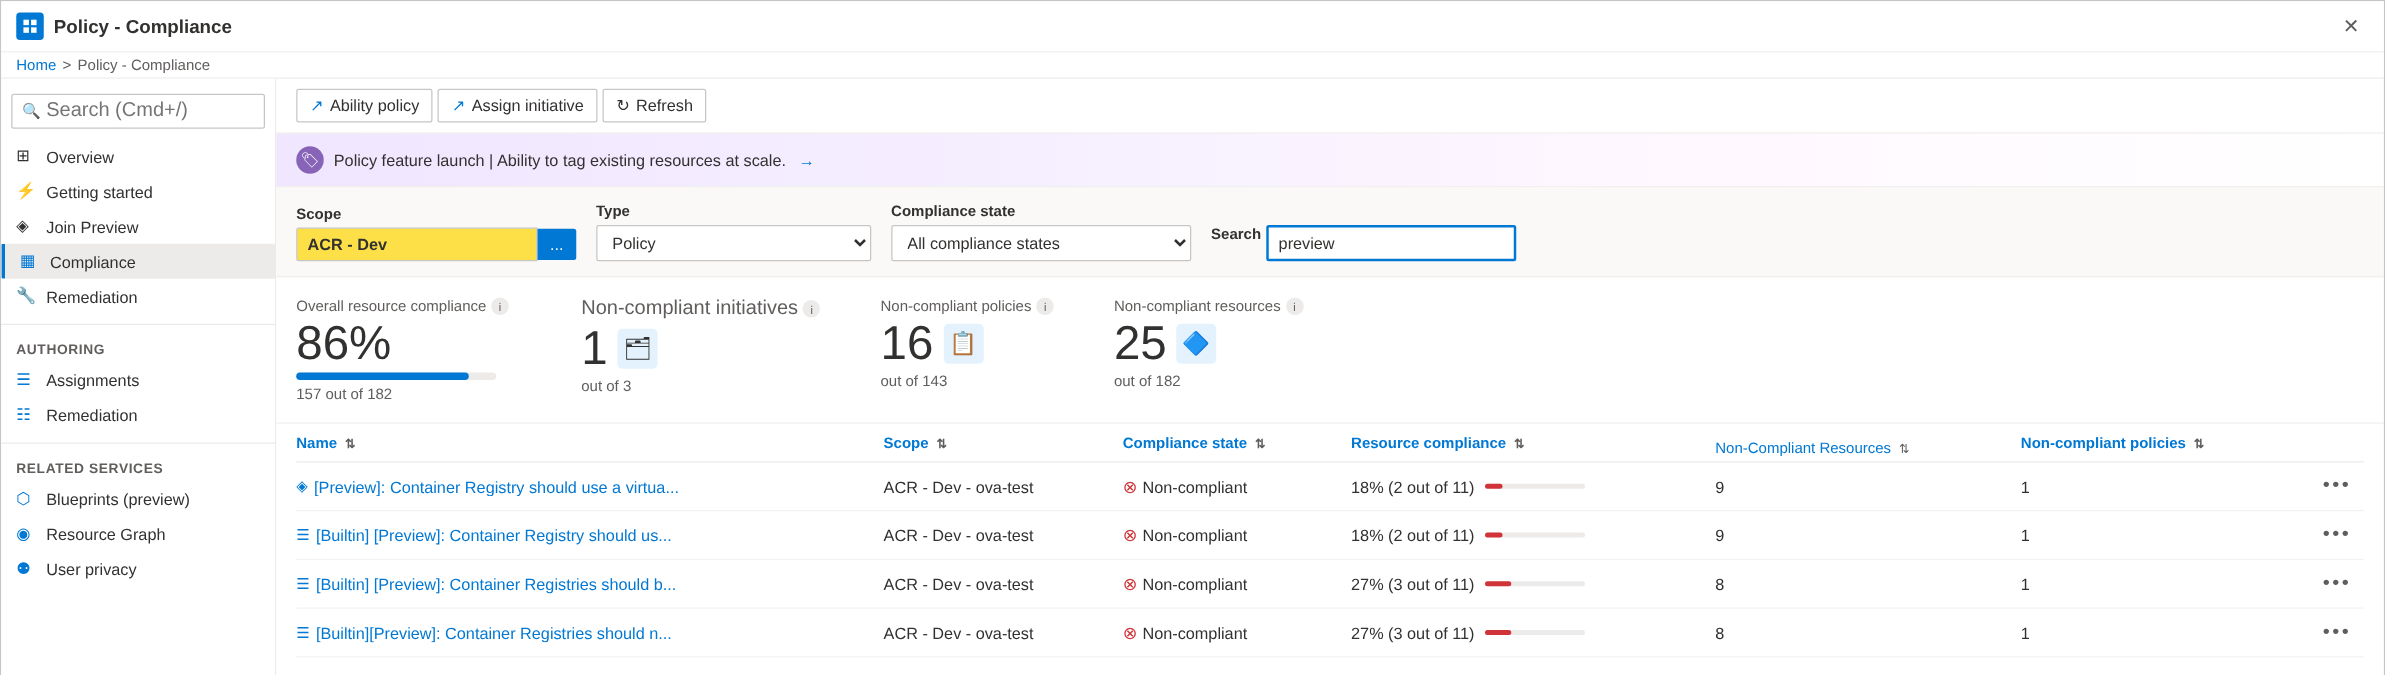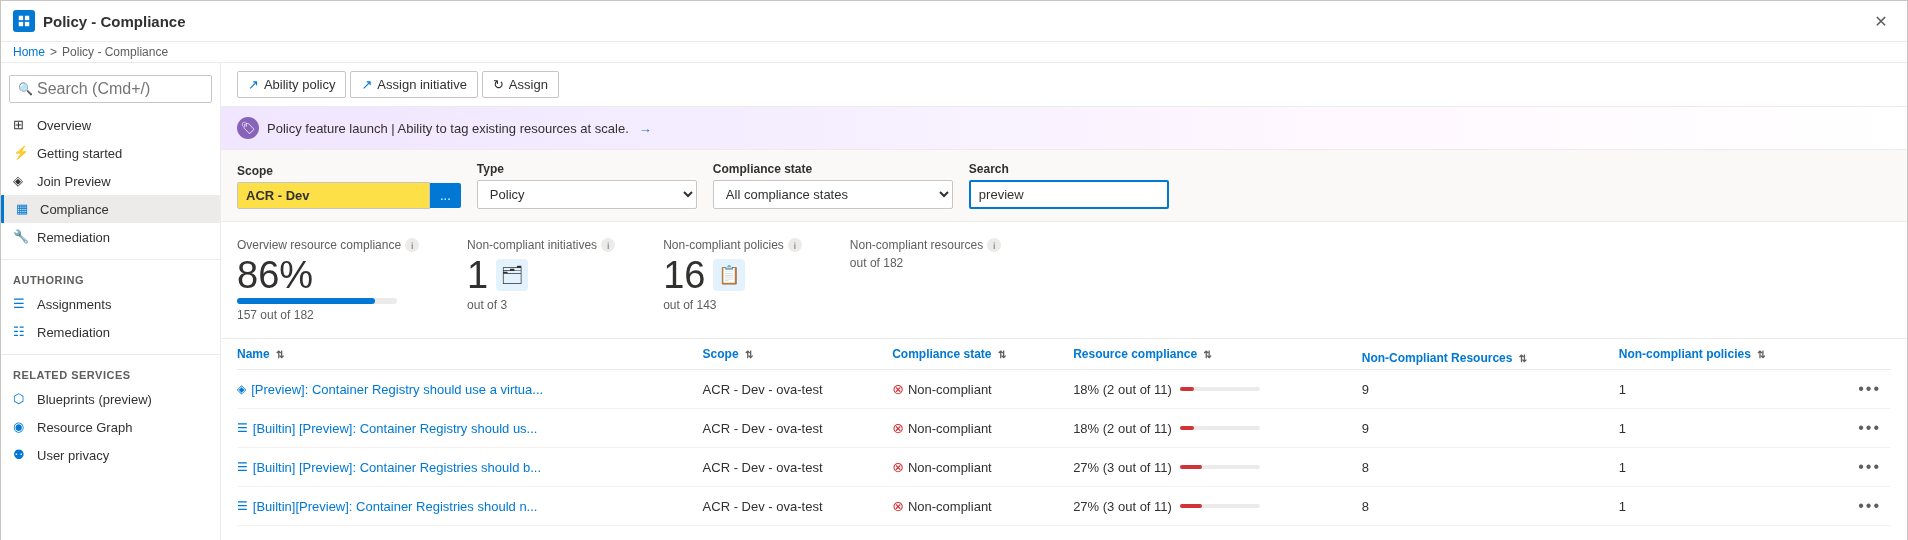--- a/index.html
+++ b/index.html
@@ -118,21 +118,21 @@
         <button style="display:flex;align-items:center;gap:5px;padding:5px 10px;border:1px solid #c8c6c4;background:#fff;cursor:pointer;font-size:13px;color:#323130;border-radius:2px;">
           <span style="color:#0078d4;font-size:13px;">↗</span>
           <span>Ability policy</span>
         </button>
         <button style="display:flex;align-items:center;gap:5px;padding:5px 10px;border:1px solid #c8c6c4;background:#fff;cursor:pointer;font-size:13px;color:#323130;border-radius:2px;">
           <span style="color:#0078d4;font-size:13px;">↗</span>
           <span>Assign initiative</span>
         </button>
         <button style="display:flex;align-items:center;gap:5px;padding:5px 10px;border:1px solid #c8c6c4;background:#fff;cursor:pointer;font-size:13px;color:#323130;border-radius:2px;">
           <span style="color:#323130;font-size:13px;">↻</span>
-          <span>Assign</span>
+          <span>Refresh</span>
         </button>
       </div>
 
       <div style="display:flex;align-items:center;padding:10px 16px;background:linear-gradient(to right,#f0e6ff,#f5eeff,#fff8ff,#fff);border-bottom:1px solid #edebe9;gap:8px;">
         <div style="width:22px;height:22px;border-radius:50%;background:#8764b8;display:flex;align-items:center;justify-content:center;color:#fff;font-size:12px;flex-shrink:0;">🏷</div>
         <span style="font-size:13px;color:#323130;">Policy feature launch | Ability to tag existing resources at scale.</span>
         <a href="#" style="color:#0078d4;text-decoration:none;margin-left:2px;">→</a>
       </div>
 
       <div style="display:flex;align-items:flex-end;padding:12px 16px;background:#faf9f8;border-bottom:1px solid #edebe9;gap:16px;">
@@ -152,45 +152,45 @@
           </select>
         </div>
         <div style="display:flex;flex-direction:column;gap:4px;">
           <span style="font-size:12px;font-weight:600;color:#323130;">Compliance state</span>
           <select style="border:1px solid #c8c6c4;padding:5px 28px 5px 8px;font-size:13px;color:#323130;background:#fff;min-width:240px;border-radius:2px;cursor:pointer;appearance:auto;">
             <option>All compliance states</option>
             <option>Compliant</option>
             <option>Non-compliant</option>
           </select>
         </div>
-        <div style="display:flex;flex-direction:column;gap:4px;">
+        <div style="display:flex;flex-direction:row;gap:4px;">
           <span style="font-size:12px;font-weight:600;color:#323130;">Search</span>
           <input type="text" style="border: 2px solid rgb(0, 120, 212); padding: 5px 8px; font-size: 13px; color: rgb(50, 49, 48); background: rgb(255, 255, 255); min-width: 200px; border-radius: 2px; outline: none;" value="preview">
         </div>
       </div>
 
       <div style="display:flex;padding:16px;gap:48px;background:#fff;border-bottom:1px solid #edebe9;">
 
         <div style="display:flex;flex-direction:column;gap:4px;min-width:180px;">
           <div style="display:flex;align-items:center;gap:4px;">
-            <span style="font-size:12px;color:#605e5c;">Overview resource compliance</span>
+            <span style="font-size:12px;color:#605e5c;">Overall resource compliance</span>
             <div style="width:14px;height:14px;border-radius:50%;background:#edebe9;display:flex;align-items:center;justify-content:center;font-size:9px;color:#605e5c;cursor:pointer;">ℹ</div>
           </div>
           <div style="display:flex;align-items:baseline;gap:4px;">
             <span style="font-size:38px;font-weight:300;color:#323130;line-height:1;">86%</span>
           </div>
           <div style="width:160px;height:6px;background:#edebe9;border-radius:3px;">
             <div style="height:100%;width:86%;background:#0078d4;border-radius:3px;"></div>
           </div>
           <span style="font-size:12px;color:#605e5c;">157 out of 182</span>
         </div>
 
         <div style="display:flex;flex-direction:column;gap:4px;">
           <div style="display:flex;align-items:center;gap:4px;">
-            <span style="font-size:12px;color:#605e5c;">Non-compliant initiatives</span>
+            <span style="font-size:16px;color:#605e5c;">Non-compliant initiatives</span>
             <div style="width:14px;height:14px;border-radius:50%;background:#edebe9;display:flex;align-items:center;justify-content:center;font-size:9px;color:#605e5c;cursor:pointer;">ℹ</div>
           </div>
           <div style="display:flex;align-items:center;gap:8px;">
             <span style="font-size:38px;font-weight:300;color:#323130;line-height:1;">1</span>
             <div style="width:32px;height:32px;background:#e3f2fd;border-radius:4px;display:flex;align-items:center;justify-content:center;font-size:18px;">🗂</div>
           </div>
           <span style="font-size:12px;color:#605e5c;">out of 3</span>
         </div>
 
         <div style="display:flex;flex-direction:column;gap:4px;">
@@ -202,20 +202,24 @@
             <span style="font-size:38px;font-weight:300;color:#323130;line-height:1;">16</span>
             <div style="width:32px;height:32px;background:#e3f2fd;border-radius:4px;display:flex;align-items:center;justify-content:center;font-size:18px;">📋</div>
           </div>
           <span style="font-size:12px;color:#605e5c;">out of 143</span>
         </div>
 
         <div style="display:flex;flex-direction:column;gap:4px;">
           <div style="display:flex;align-items:center;gap:4px;">
             <span style="font-size:12px;color:#605e5c;">Non-compliant resources</span>
             <div style="width:14px;height:14px;border-radius:50%;background:#edebe9;display:flex;align-items:center;justify-content:center;font-size:9px;color:#605e5c;cursor:pointer;">ℹ</div>
+          </div>
+          <div style="display:flex;align-items:center;gap:8px;">
+            <span style="font-size:38px;font-weight:300;color:#323130;line-height:1;">25</span>
+            <div style="width:32px;height:32px;background:#e3f2fd;border-radius:4px;display:flex;align-items:center;justify-content:center;font-size:18px;">🔷</div>
           </div>
           <span style="font-size:12px;color:#605e5c;">out of 182</span>
         </div>
       </div>
 
       <div style="padding:0 16px 16px 16px;background:#fff;">
         <table style="width:100%;border-collapse:collapse;">
           <thead>
             <tr>
               <th style="padding:8px 8px 8px 0;font-size:12px;font-weight:600;color:#0078d4;border-bottom:1px solid #edebe9;text-align:left;cursor:pointer;white-space:nowrap;">
@@ -227,21 +231,21 @@
                 <span style="color:#605e5c;font-size:10px;margin-left:3px;">⇅</span>
               </th>
               <th style="padding:8px 8px 8px 0;font-size:12px;font-weight:600;color:#0078d4;border-bottom:1px solid #edebe9;text-align:left;cursor:pointer;white-space:nowrap;">
                 <span>Compliance state</span>
                 <span style="color:#605e5c;font-size:10px;margin-left:3px;">⇅</span>
               </th>
               <th style="padding:8px 8px 8px 0;font-size:12px;font-weight:600;color:#0078d4;border-bottom:1px solid #edebe9;text-align:left;cursor:pointer;white-space:nowrap;">
                 <span>Resource compliance</span>
                 <span style="color:#605e5c;font-size:10px;margin-left:3px;">⇅</span>
               </th>
-              <th style="padding:8px 8px 0 0;font-size:12px;font-weight:700;color:#0078d4;border-bottom:1px solid #edebe9;text-align:left;cursor:pointer;white-space:nowrap;">
+              <th style="padding:8px 8px 0 0;font-size:12px;font-weight:400;color:#0078d4;border-bottom:1px solid #edebe9;text-align:left;cursor:pointer;white-space:nowrap;">
                 <span>Non-Compliant Resources</span>
                 <span style="color:#605e5c;font-size:10px;margin-left:3px;">⇅</span>
               </th>
               <th style="padding:8px 8px 8px 0;font-size:12px;font-weight:700;color:#0078d4;border-bottom:1px solid #edebe9;text-align:left;cursor:pointer;white-space:nowrap;">
                 <span>Non-compliant policies</span>
                 <span style="color:#605e5c;font-size:10px;margin-left:3px;">⇅</span>
               </th>
               <th style="padding:8px;border-bottom:1px solid #edebe9;width:40px;"></th>
             </tr>
           </thead>

